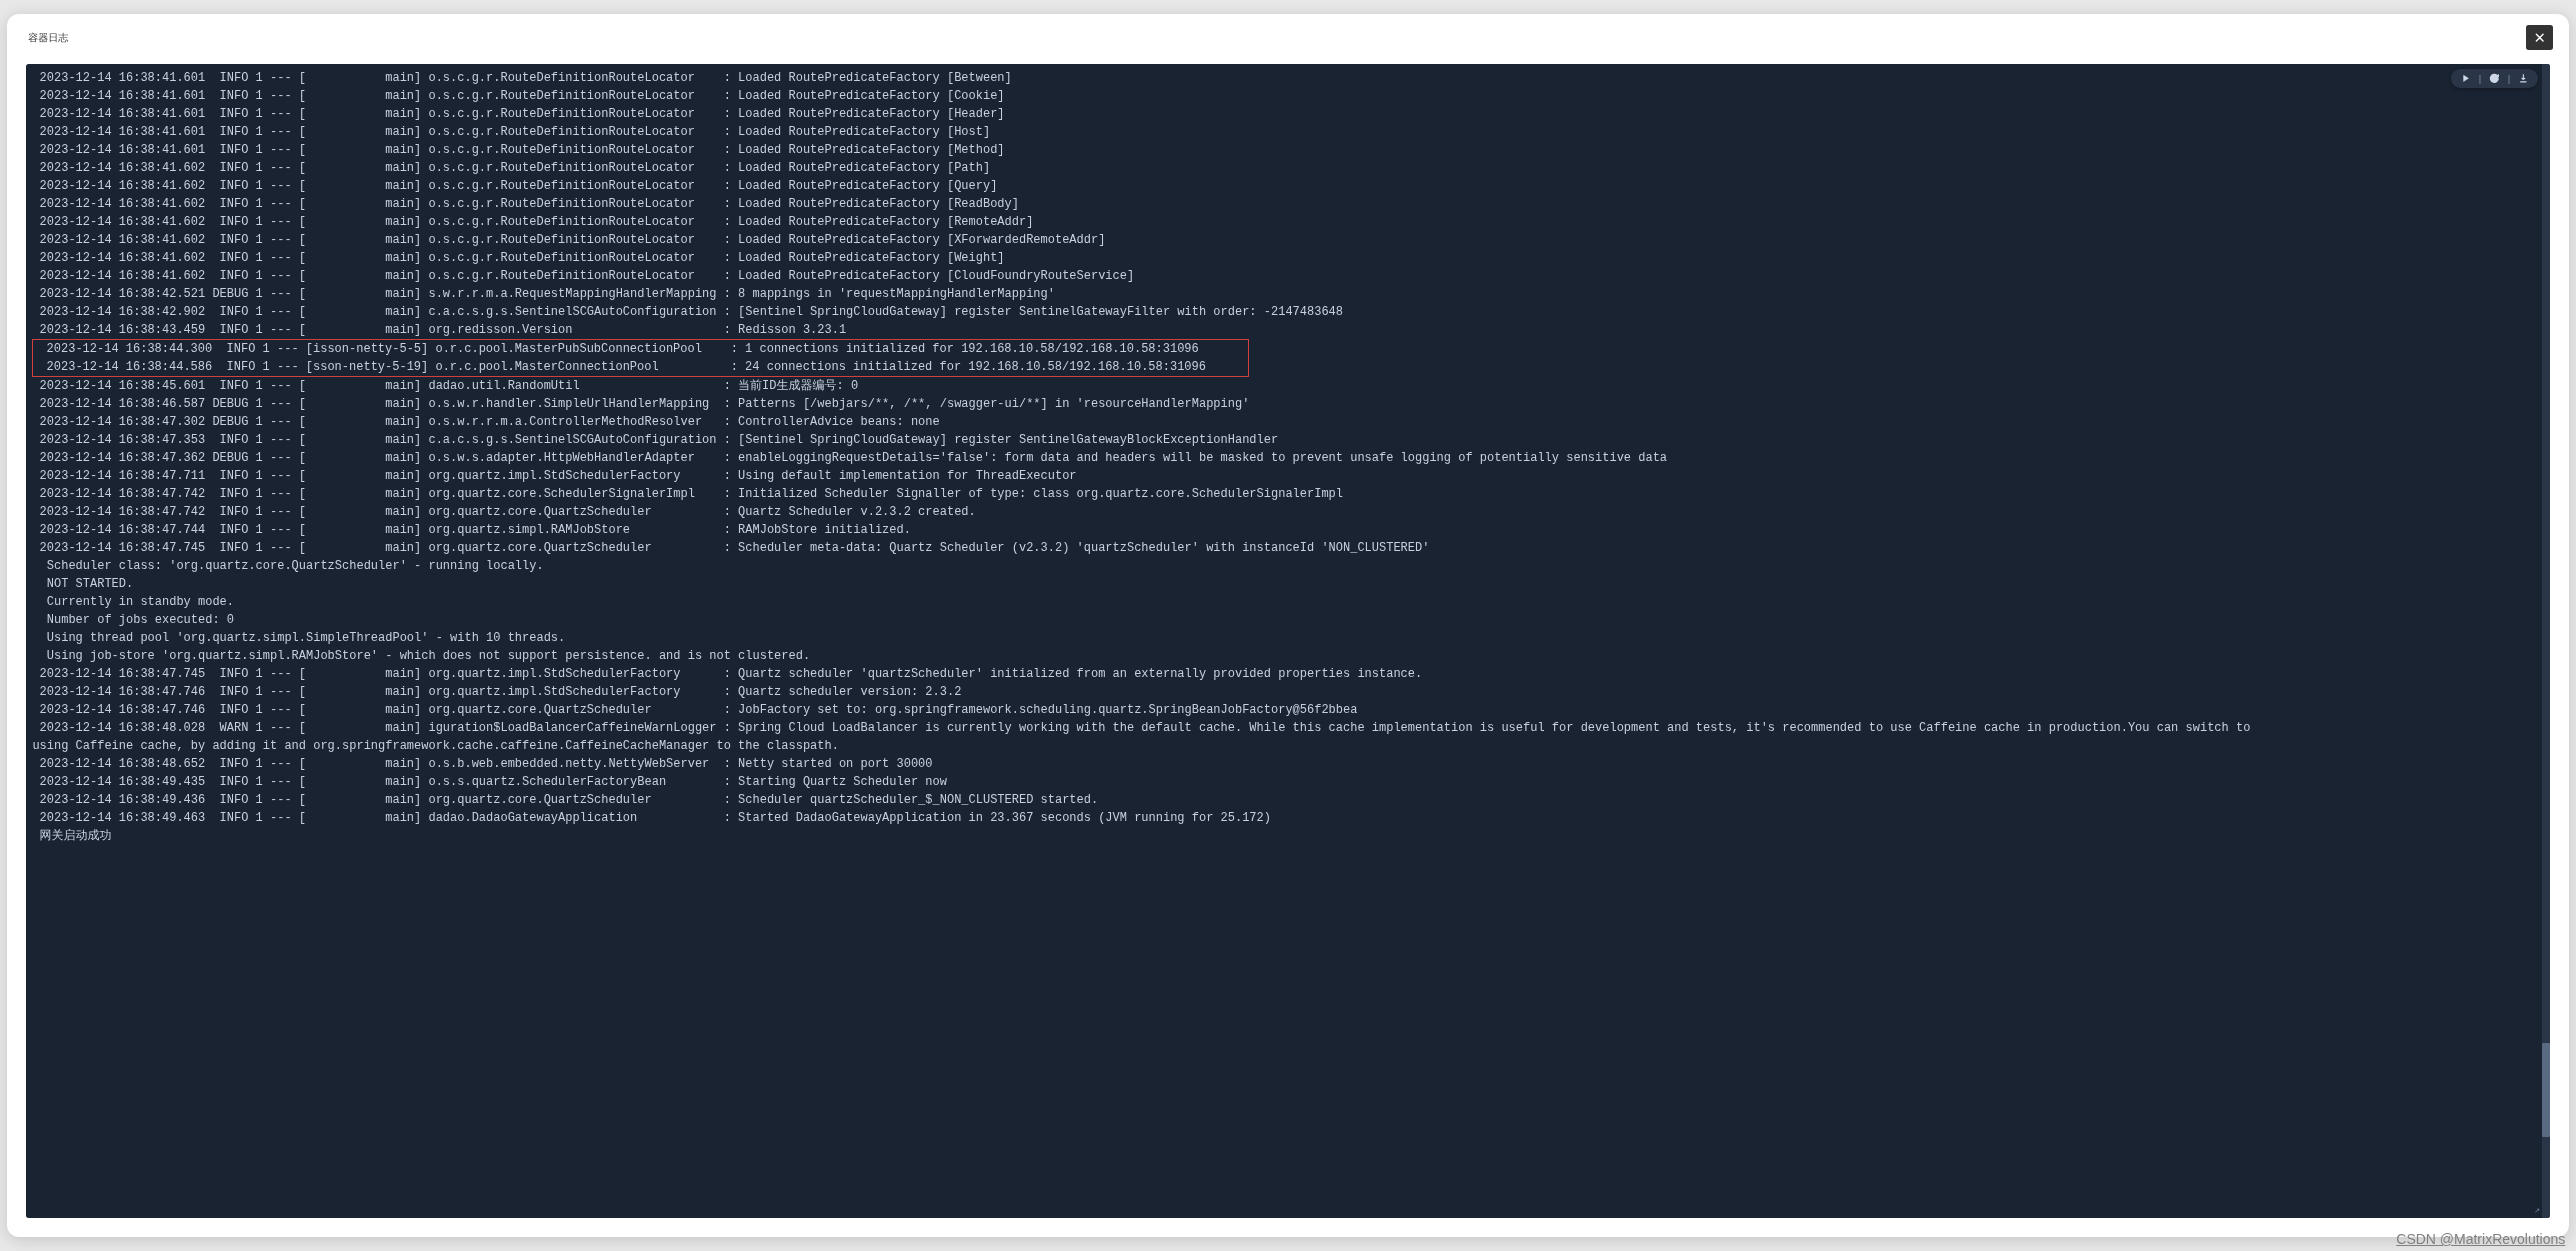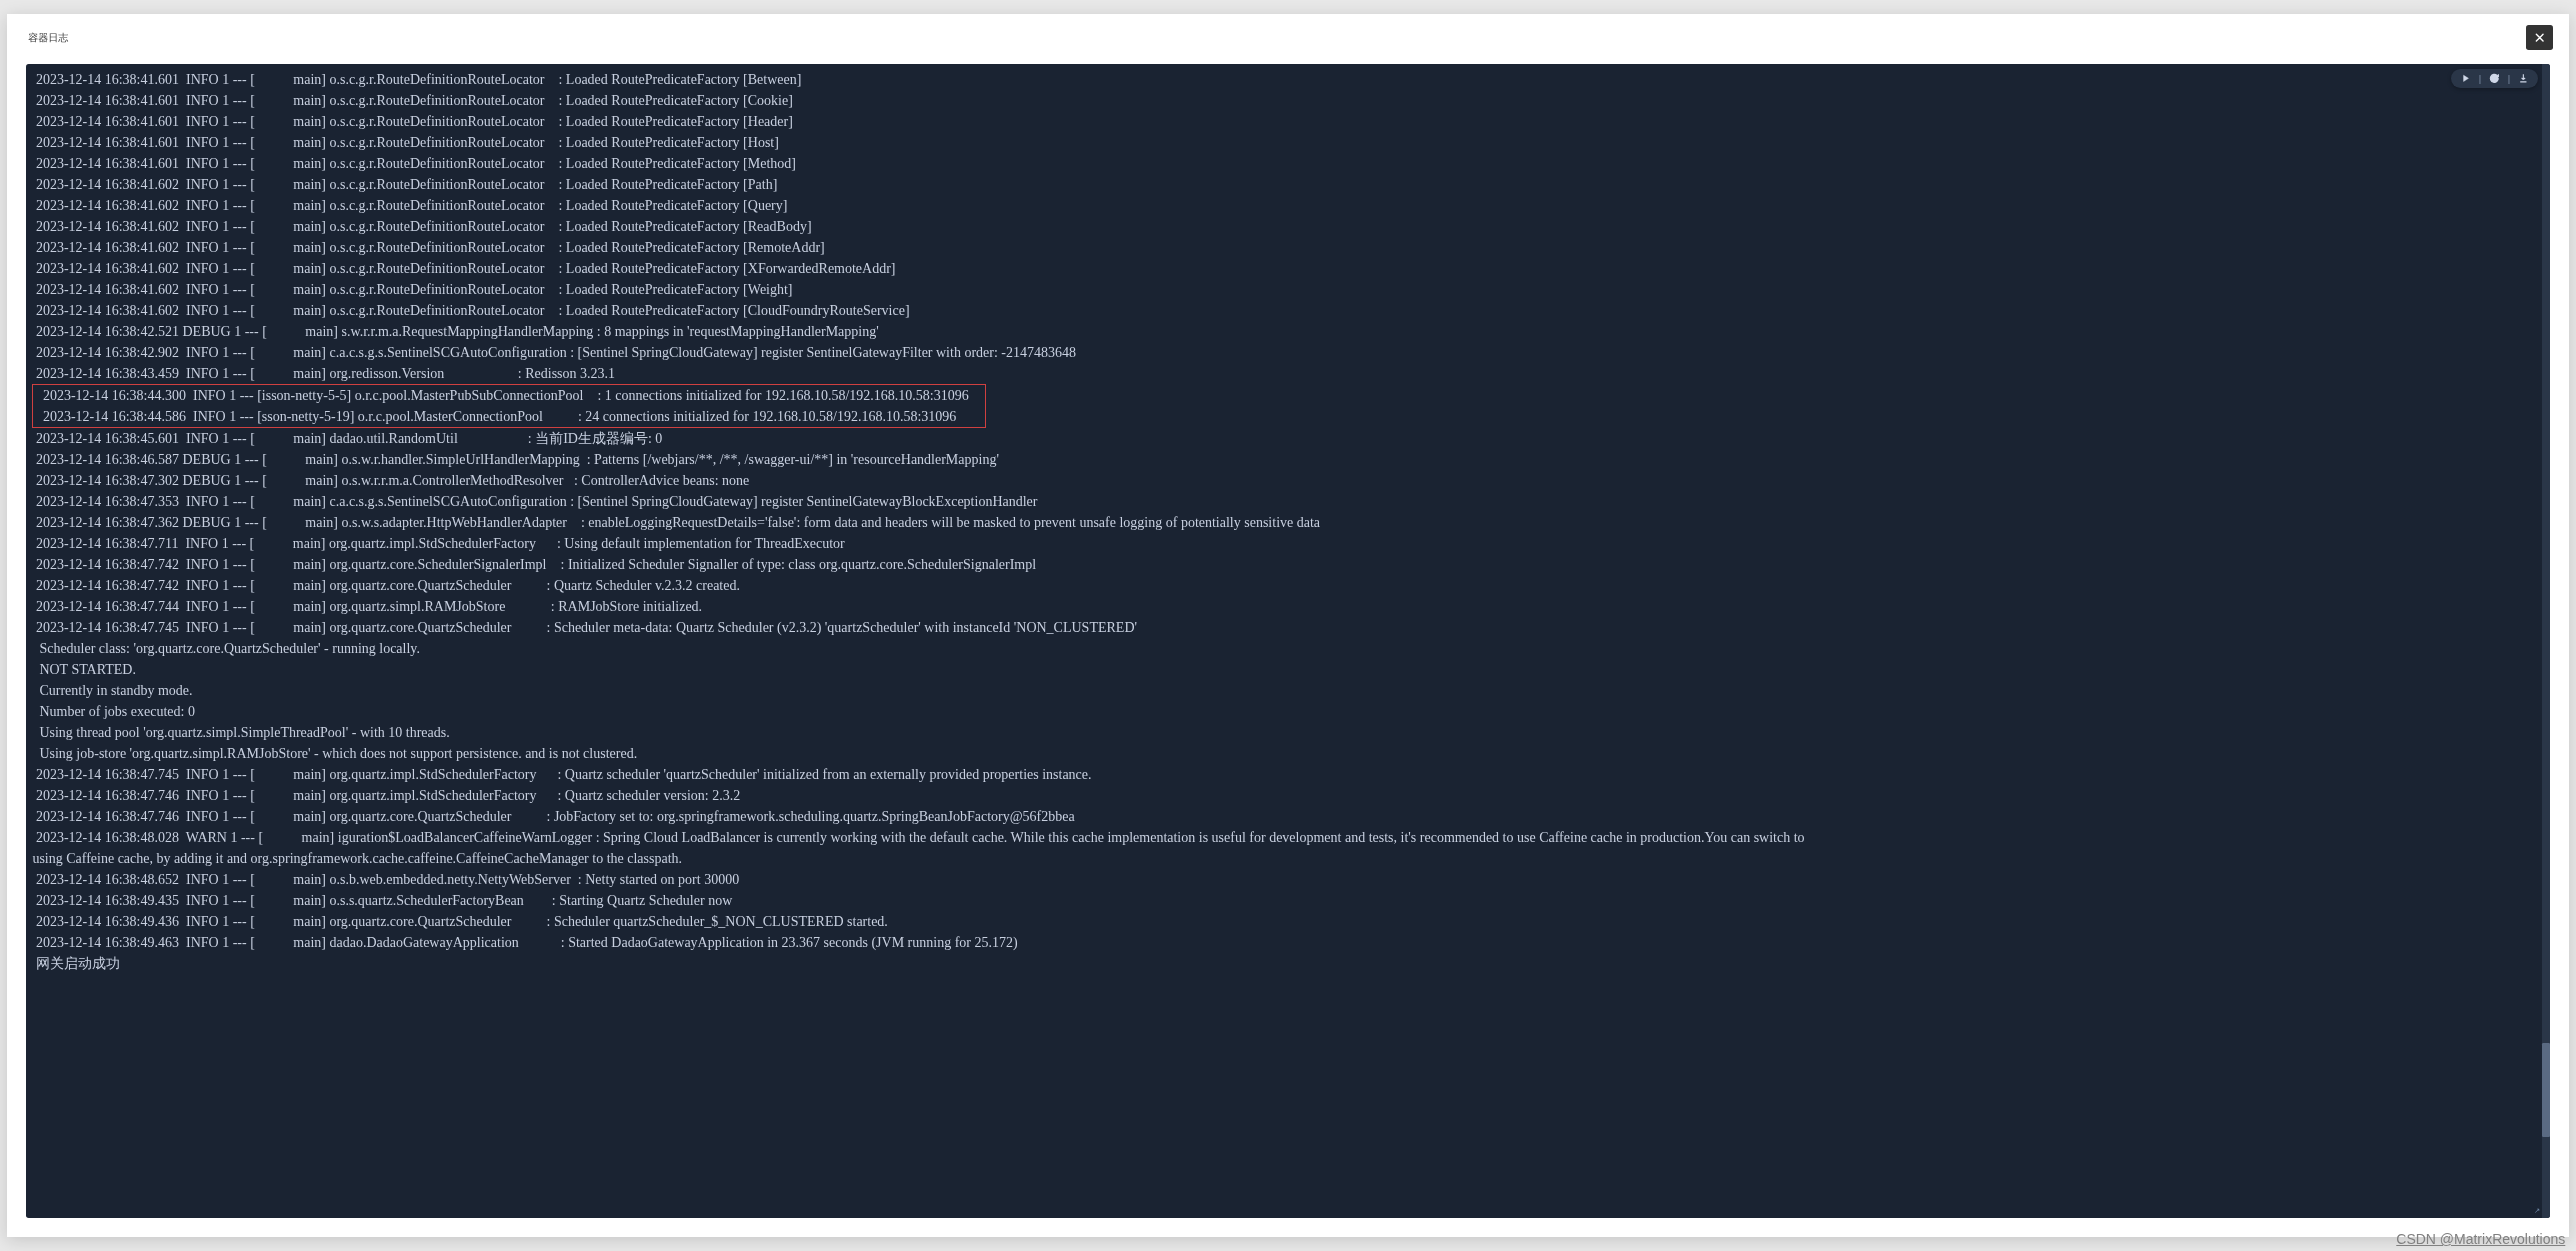--- a/index.html
+++ b/index.html
@@ -11,21 +11,21 @@
       font-family: "Microsoft YaHei", "PingFang SC", sans-serif;
       background: #e8e8e8;
       display: flex;
       align-items: center;
       justify-content: center;
       min-height: 100vh;
       padding: 6.7px;
     }
     .modal {
       background: #fff;
-      border-radius: 0;
+      border-radius: 12px;
       width: 100%;
       max-width: 2563px;
       box-shadow: 0 2.7px 16px rgba(0,0,0,0.15);
       overflow: hidden;
     }
     .modal-header {
       display: flex;
       justify-content: space-between;
       align-items: center;
       padding: 10.7px 16px 8px 21.5px;
@@ -56,22 +56,22 @@
       margin: 5.4px 19px 19px 19px;
       background: #1a2332;
       border-radius: 2.7px;
       position: relative;
       overflow: hidden;
     }
     .log-content {
       padding: 5.4px 6.7px;
       height: 1154px;
       overflow-y: auto;
-      font-family: Liberation Serif, serif;
-      font-size: 14px;
+      font-family: Liberation Mono, monospace;
+      font-size: 12px;
       line-height: 1.5;
       color: #c8d0e0;
       white-space: pre;
     }
     .log-line {
       display: block;
     }
     .highlighted {
       border: 1.3px solid #d04040;
       display: inline-block;

